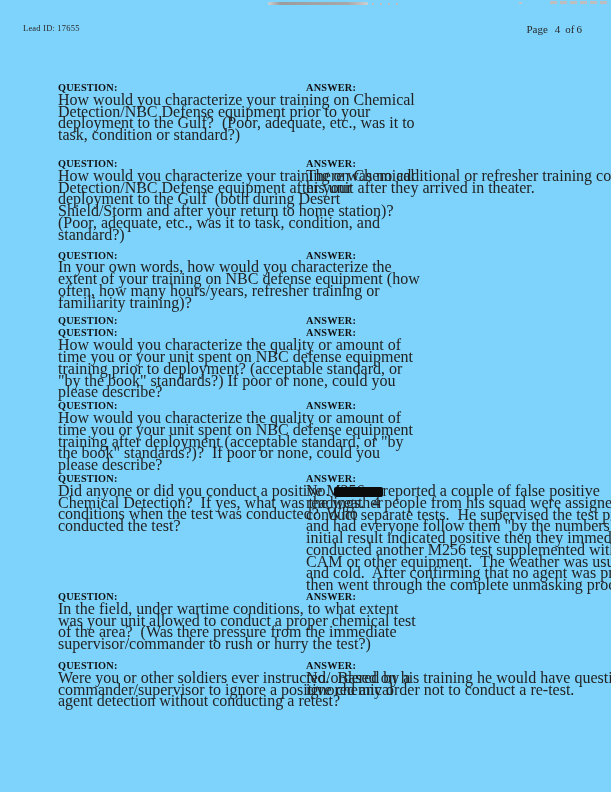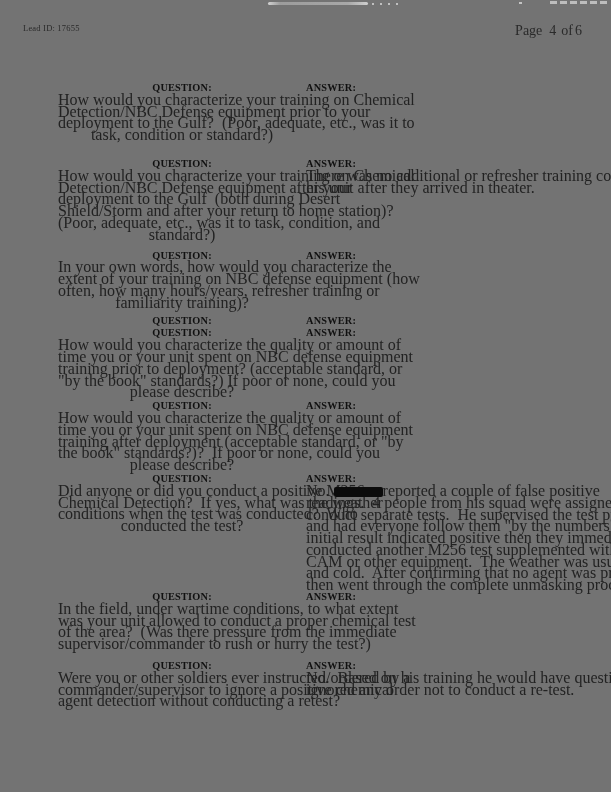--- a/index.html
+++ b/index.html
@@ -1,20 +1,20 @@
 <!DOCTYPE html>
 <html><head>
 <meta charset="utf-8">
 <style>
   html, body { margin: 0; padding: 0; background: #ffffff; }
   .page {
     position: relative;
     width: 611px;
     height: 792px;
-    background: #737373;
+    background: #7dd3fc;
     overflow: hidden;
     font-family: "Liberation Serif", serif;
     color: #1f1f1f;
   }
 
   
   .artifact { position: absolute; background: #b0b0b0; }
   .artifact-streak {
     left: 268px; top: 2px; width: 100px; height: 3px;
     background: linear-gradient(90deg, #d2d2d2, #9c9c9c 12%, #a8a8a8 80%, #cfcfcf);
@@ -25,32 +25,32 @@
   .artifact-dashes { left: 550px; top: 1px; width: 58px; height: 3px;
     background: repeating-linear-gradient(90deg, #bdbdbd 0 7px, transparent 7px 10px); }
   .artifact-dot2 { left: 519px; top: 2px; width: 3px; height: 2px; background: #c4c4c4; }
 
   .topbar-left {
     position: absolute; left: 23px; top: 23px;
     font-size: 8.5px; letter-spacing: 0.2px; color: #2a2a2a;
   }
   .topbar-right {
     position: absolute; right: 29px; top: 23px;
-    font-size: 14px; color: #2a2a2a;
+    font-size: 11px; color: #2a2a2a;
     display: flex; align-items: flex-start;
   }
   .topbar-right .sp1 { margin-right: 7px; }
   .topbar-right .sp2 { margin-right: 5px; }
   .topbar-right .sp3 { margin-right: 2px; }
 
   .content {
     position: absolute; left: 58px; top: 82px; right: 20px;
   }
   .qa-row { display: flex; align-items: flex-start; }
-  .q-cell { width: 248px; flex: 0 0 248px; text-align: center; }
+  .q-cell { width: 248px; flex: 0 0 248px; }
   .a-cell { flex: 1 1 auto; min-width: 0; }
   .qa-label {
     font-weight: bold;
     font-size: 10.3px;
     line-height: 11.8px;
     letter-spacing: 0.2px;
     color: #111;
     white-space: pre;
   }
   .qa-text {

